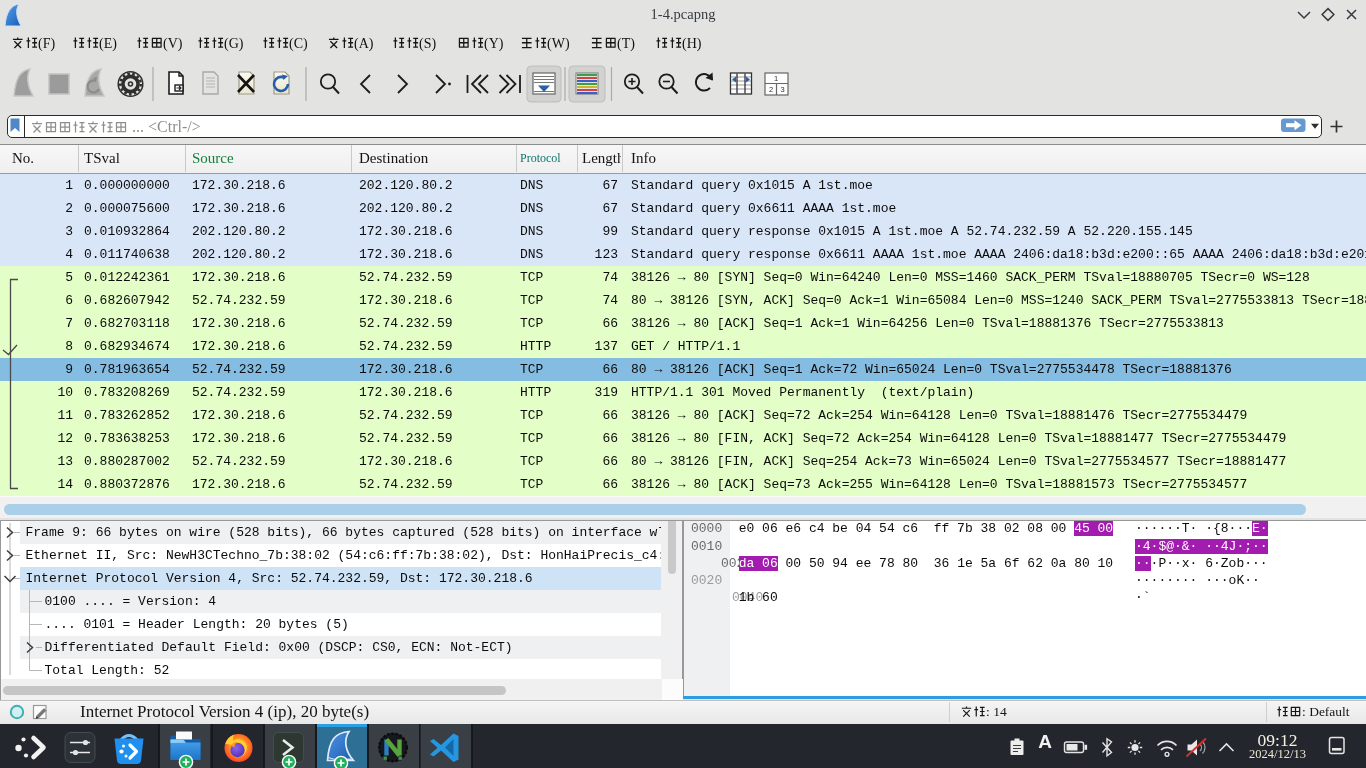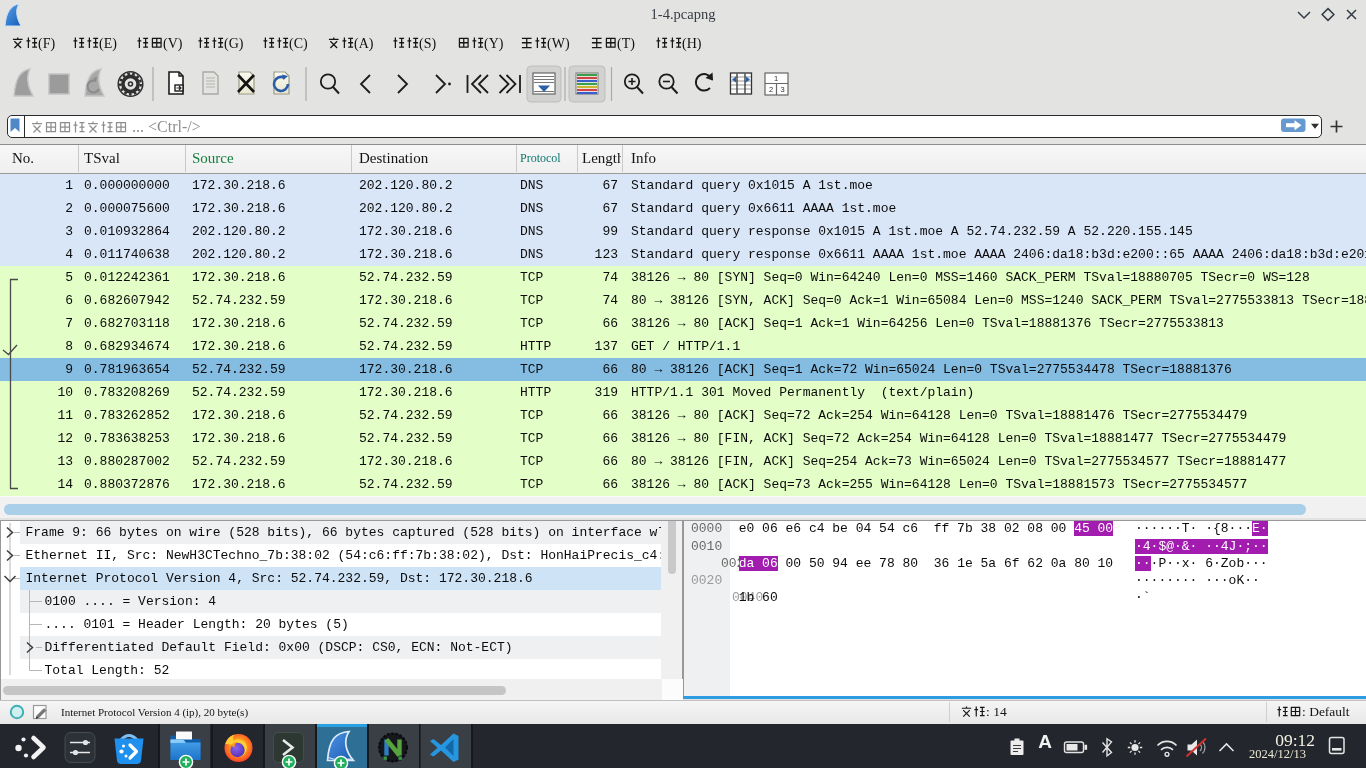--- a/index.html
+++ b/index.html
@@ -294,21 +294,21 @@
 <div class="ab mono hxr" style="left:0;top:572px;width:1366px"><span class="cell" style="left:691px;color:#9b9b9b">0020</span><span class="cell" style="left:1135px">········ ···oK·· </span></div>
 <div class="ab mono hxr" style="left:0;top:589.2px;width:1366px"><span class="cell" style="left:732px;color:#9b9b9b">0040</span><span class="cell" style="left:738.7px">1b 60</span><span class="cell" style="left:1135px">·`</span></div>
 <div class="ab" style="left:682.5px;top:696px;width:683.5px;height:3px;background:#2e9ce2"></div>
 <div class="ab" style="left:0;top:700px;width:1366px;height:23.5px;background:linear-gradient(#f5f5f5,#e8e8e8);border-top:1px solid #c0c0c0"></div>
 <svg class="ab" style="left:0;top:700px" width="60" height="24" viewBox="0 0 60 24">
 <circle cx="17" cy="12" r="6.2" fill="#cfeff1" stroke="#3fb0b4" stroke-width="2"></circle>
 <rect x="33.5" y="5.5" width="12.5" height="13" fill="#fdfdfd" stroke="#999" stroke-width="1.2"></rect>
 <path d="M36.5,16 L44,8.5 L46,10.5 L38.5,18" fill="#777" stroke="#555" stroke-width="0.5"></path>
 <path d="M36.5,16 l-0.8,2.8 l2.8,-0.8 z" fill="#222"></path>
 </svg>
-<div class="ab ser" style="left:61px;top:704px;height:16px;line-height:16px;font-size:11px;color:#151515">Internet Protocol Version 4 (ip), 20 byte(s)</div>
+<div class="ab ser" style="left:80px;top:704px;height:16px;line-height:16px;font-size:17px;color:#151515">Internet Protocol Version 4 (ip), 20 byte(s)</div>
 <div class="ab" style="left:949px;top:702px;width:1px;height:20px;background:#cfcfcf"></div>
 <div class="ab ser" style="left:960px;top:704px;height:16px;line-height:16px;font-size:13.5px;color:#151515"><svg class="cg" width="13" height="13" viewBox="0 0 14 14">
       <use href="#kB"></use>
     </svg><svg class="cg" width="13" height="13" viewBox="0 0 14 14">
       <use href="#kC"></use>
     </svg>: 14</div>
 <div class="ab" style="left:1266px;top:702px;width:1px;height:20px;background:#cfcfcf"></div>
 <div class="ab ser" style="left:1276px;top:704px;height:16px;line-height:16px;font-size:13.5px;color:#151515"><svg class="cg" width="13" height="13" viewBox="0 0 14 14">
       <use href="#kC"></use>
     </svg><svg class="cg" width="13" height="13" viewBox="0 0 14 14">
@@ -435,17 +435,17 @@
 <circle cx="167" cy="30.3" r="1.9" stroke-width="1.4"></circle>
 
 <path d="M187.5,20.5 h4 l5.5,-5 v16 l-5.5,-5 h-4 z" fill="#e8e8e8" stroke="none"></path>
 <path d="M200,20 a5,5 0 0 1 0,7 M202.5,17.5 a8.5,8.5 0 0 1 0,12" stroke="#9aa0a6" stroke-width="1.3"></path>
 <path d="M186.5,32.5 L206,14.5" stroke="#d32f2f" stroke-width="2"></path>
 
 <path d="M219.5,27 L226.5,20 L233.5,27" stroke-width="1.6"></path>
 </g>
   </svg>
 <div class="ab" style="left:1034px;top:730px;width:22px;height:24px;font-family:'Liberation Sans',sans-serif;font-size:19px;font-weight:bold;color:#f2f2f2;text-align:center;line-height:24px">A</div>
-<div class="ab ser" style="left:1240px;top:730.5px;width:75px;text-align:right;font-size:17.5px;color:#f4f1e2;line-height:18px">09:12</div>
+<div class="ab ser" style="left:1240px;top:730.5px;width:75px;text-align:center;font-size:17.5px;color:#f4f1e2;line-height:18px">09:12</div>
 <div class="ab ser" style="left:1238px;top:748px;width:79px;text-align:center;font-size:12.5px;color:#ece8d2;line-height:12px">2024/12/13</div>
 <svg class="ab" style="left:1325px;top:733px" width="24" height="24" viewBox="0 0 24 24">
 <rect x="4.5" y="4.5" width="14.5" height="16" rx="2" fill="none" stroke="#e5e5e5" stroke-width="1.5"></rect>
 <rect x="7" y="15" width="9.5" height="2.6" fill="#e5e5e5"></rect>
   </svg>
 </body></html>

